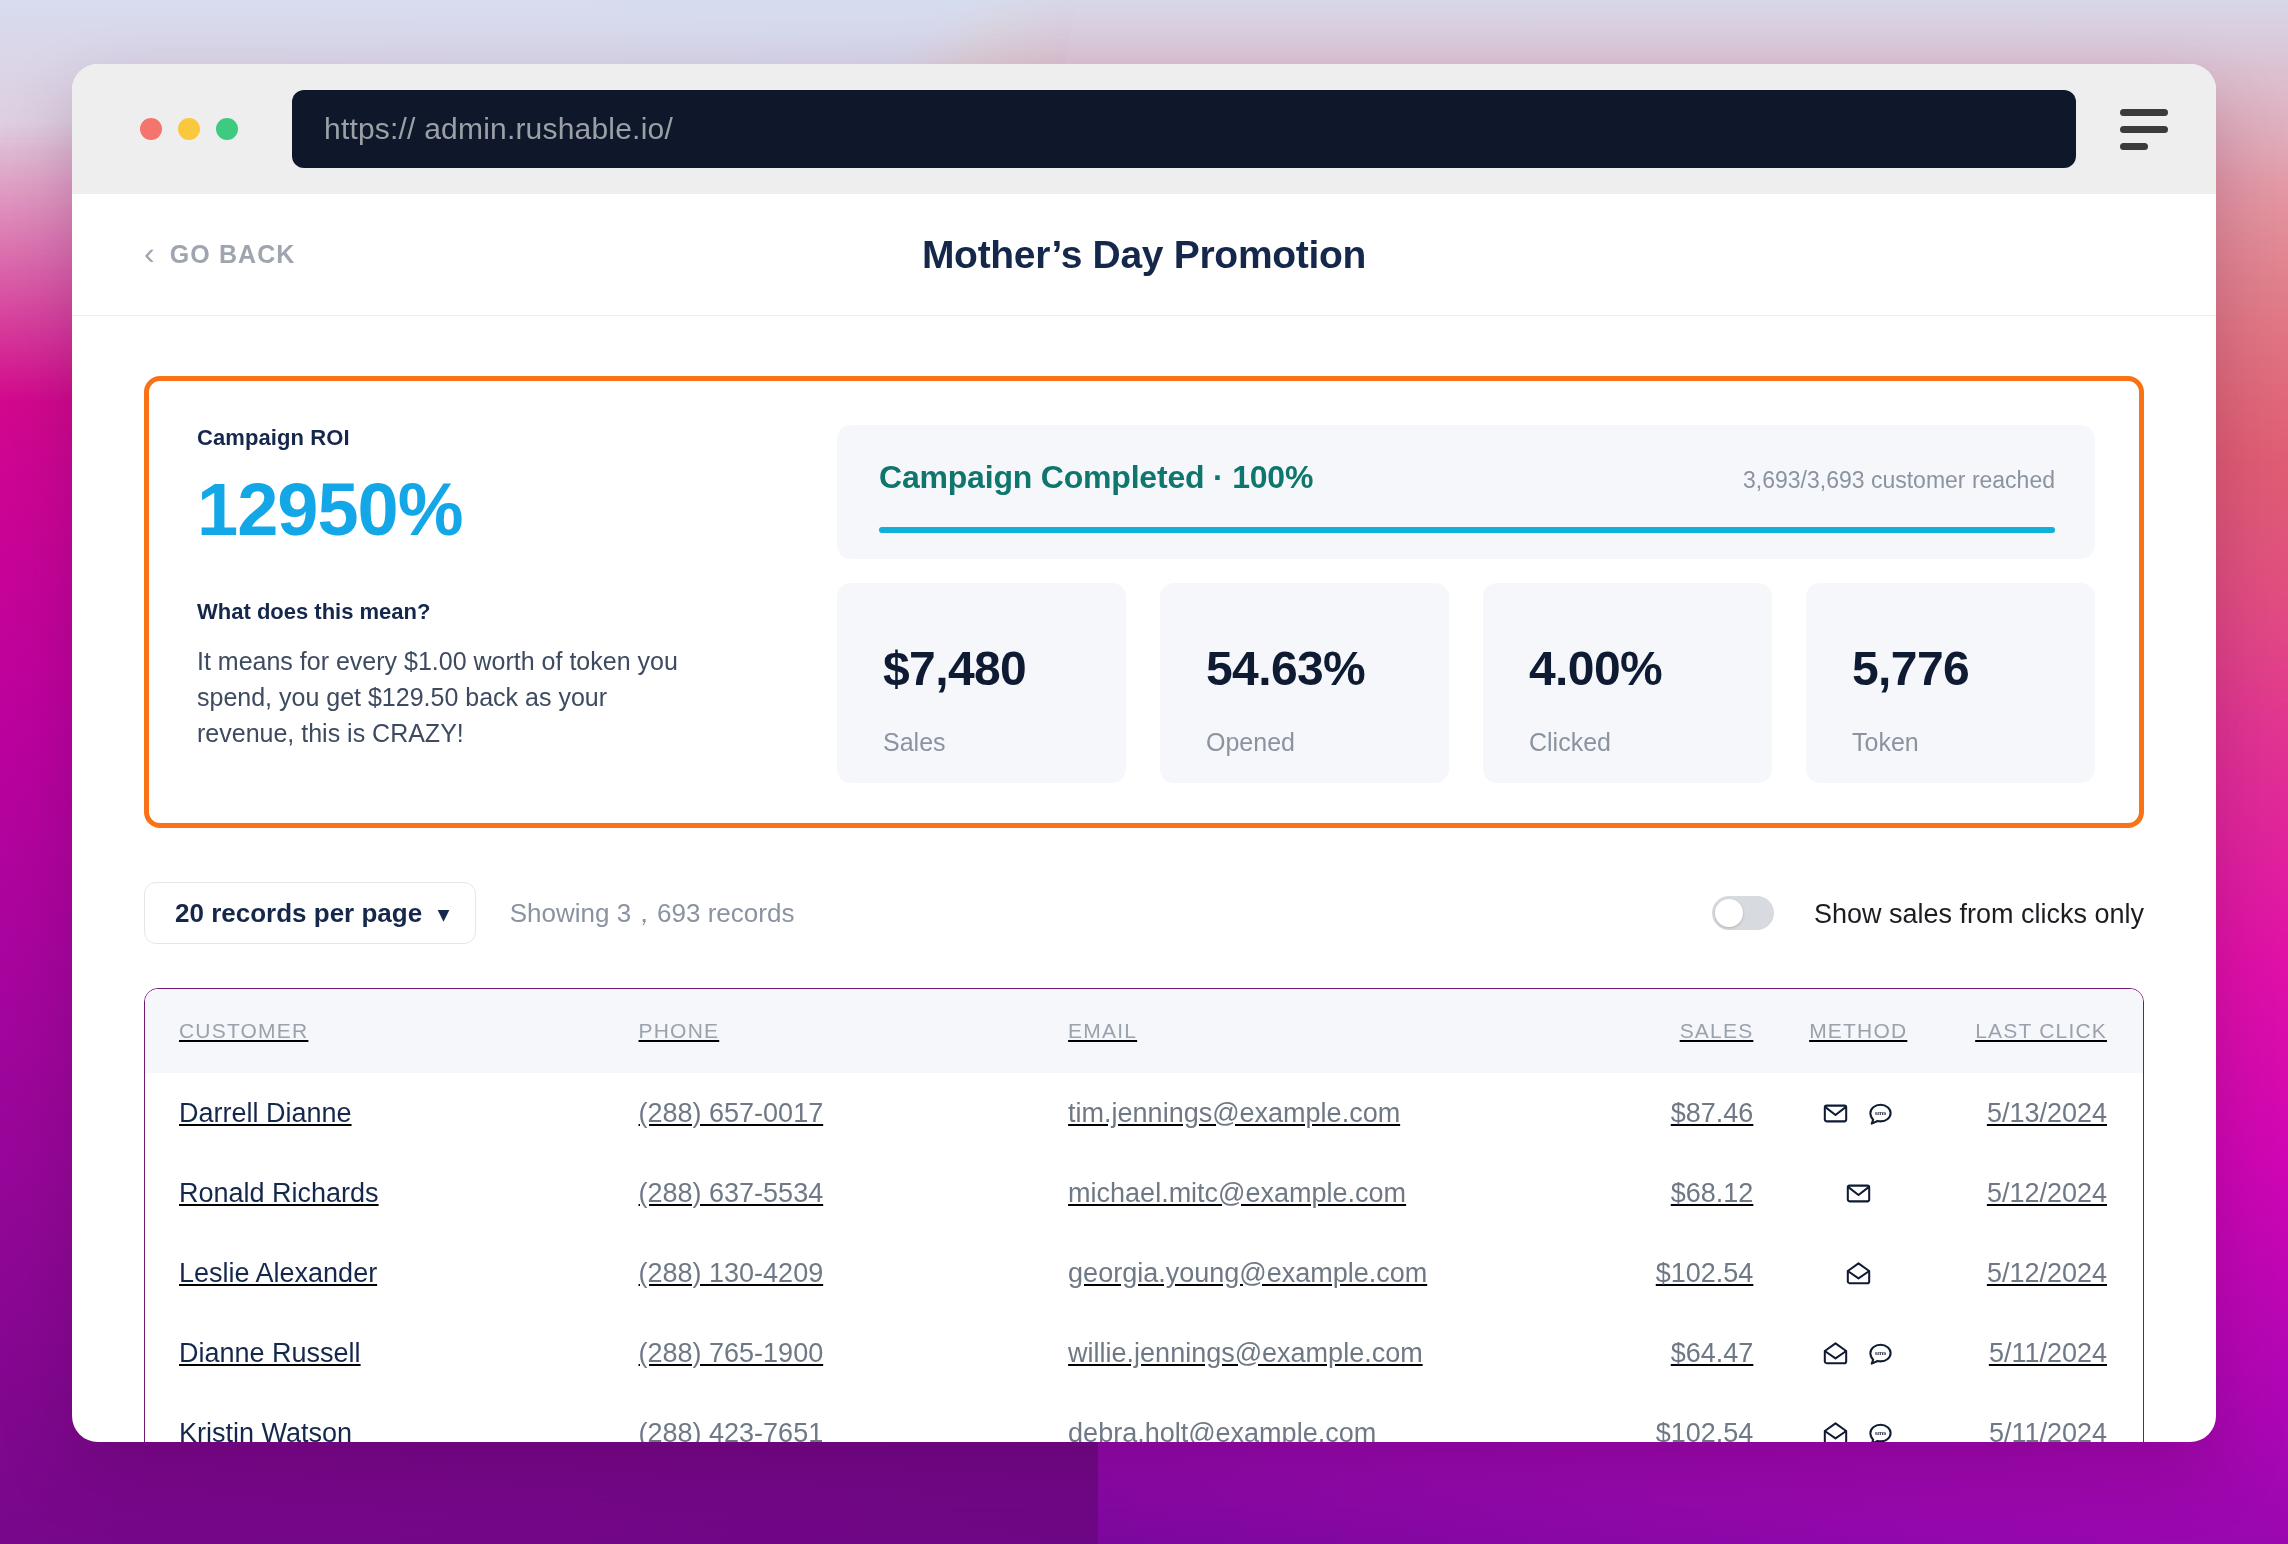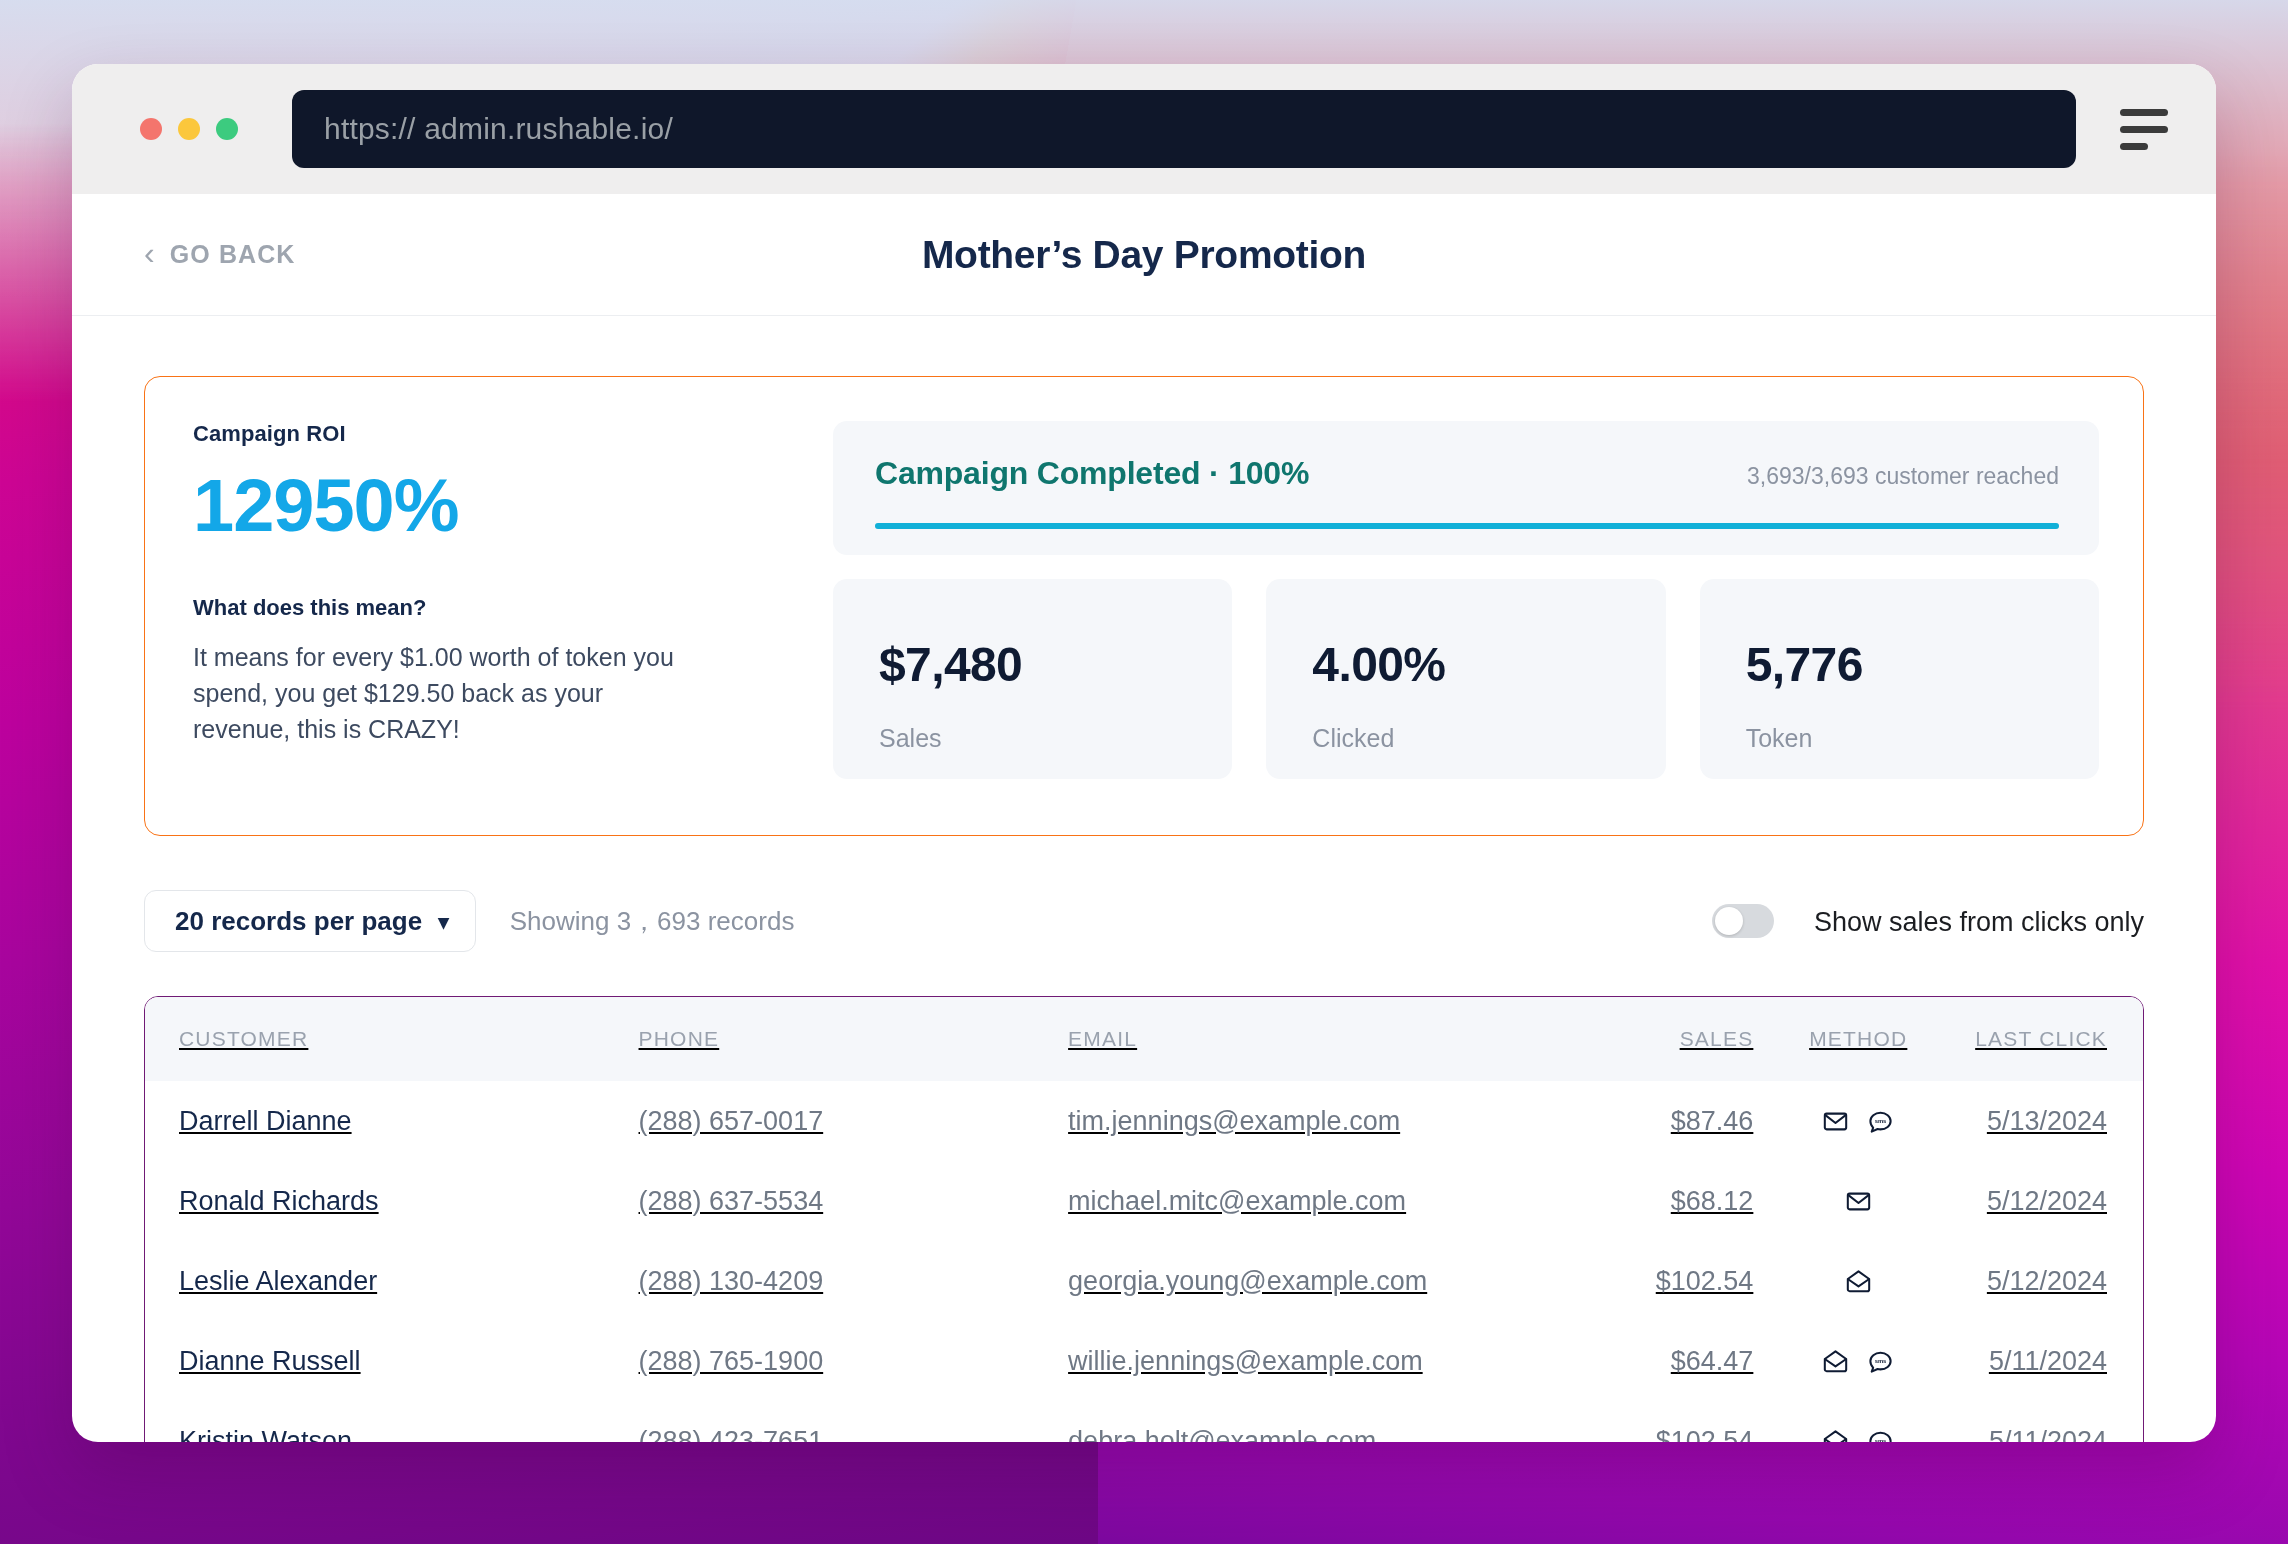--- a/index.html
+++ b/index.html
@@ -168,24 +168,24 @@
     text-align: center;
     font-size: 39px;
     font-weight: 700;
     color: #15284b;
     letter-spacing: -.3px;
   }
 
   
   #overview-card {
     margin: 60px 72px 0 72px;
-    border: 1px solid #f97316;
+    border: 5px solid #f97316;
     border-radius: 16px;
     display: flex;
-    padding: 44px 44px 56px 48px;
+    padding: 44px 44px 40px 48px;
     gap: 40px;
   }
   #roi-panel { width: 600px; flex: none; padding-right: 20px; }
   .roi-label { font-size: 22px; font-weight: 700; color: #15284b; letter-spacing: .1px; }
   .roi-value {
     font-size: 74px; font-weight: 700; color: #13a7e8;
     margin-top: 22px; letter-spacing: -1px; line-height: 1;
   }
   .roi-q { font-size: 22px; font-weight: 700; color: #15284b; margin-top: 52px; }
   .roi-text {
@@ -344,20 +344,24 @@
         </div>
         <div id="progress-track" style="background: rgb(223, 228, 234);">
           <div id="progress-fill" style="width: 100%; background: rgb(17, 176, 216);"></div>
         </div>
       </div>
 
       <div id="stats-row">
         <div class="stat">
           <div class="stat-value">$7,480</div>
           <div class="stat-label">Sales</div>
+        </div>
+        <div class="stat">
+          <div class="stat-value">54.63%</div>
+          <div class="stat-label">Opened</div>
         </div>
         <div class="stat">
           <div class="stat-value">4.00%</div>
           <div class="stat-label">Clicked</div>
         </div>
         <div class="stat">
           <div class="stat-value">5,776</div>
           <div class="stat-label">Token</div>
         </div>
       </div>

